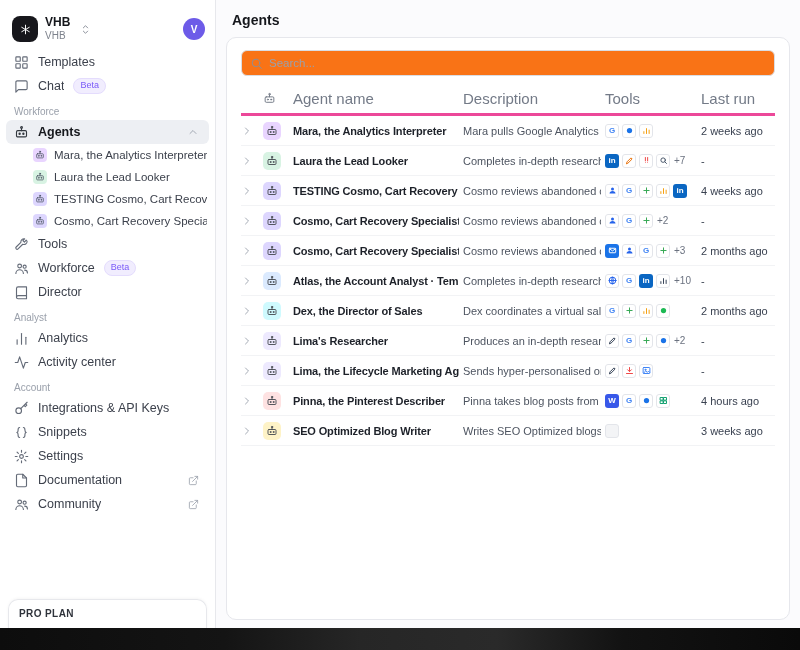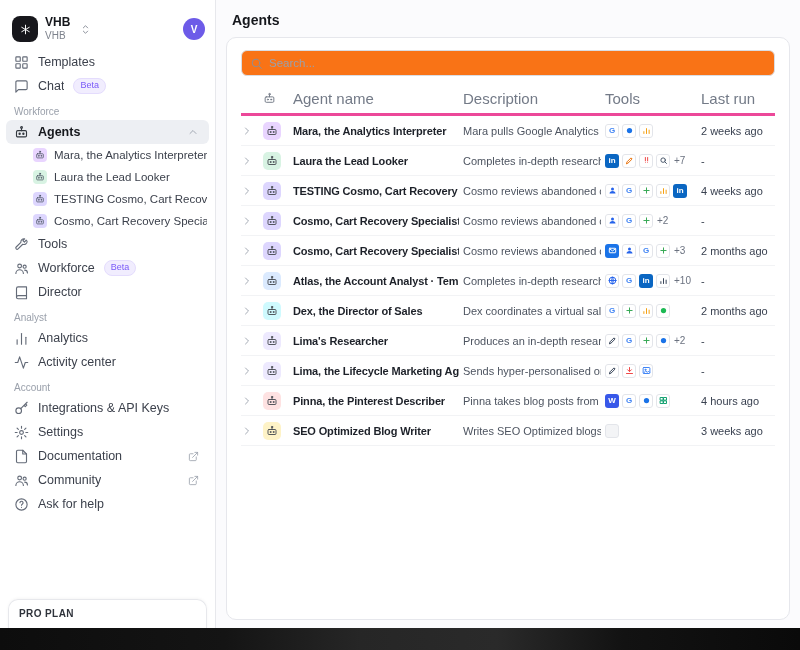--- a/index.html
+++ b/index.html
@@ -225,20 +225,29 @@
               <svg width="15" height="15" viewBox="0 0 24 24" fill="none" stroke="currentColor" stroke-width="1.8" stroke-linecap="round" stroke-linejoin="round">
                 <circle cx="7.5" cy="15.5" r="4.5"></circle>
                 <path d="M10.8 12.2 21 2l-2.5 2.5 2 2-2.5 2.5-2-2-3.2 3.2"></path>
               </svg>
             </span>
             <span class="nav-label">Integrations &amp; API Keys</span>
           </div>
           <div class="nav-item">
             <span class="ico">
               <svg width="15" height="15" viewBox="0 0 24 24" fill="none" stroke="currentColor" stroke-width="1.8" stroke-linecap="round" stroke-linejoin="round">
+                <path d="M9 4c-2.5 0-2.5 2.5-2.5 4S7 11.5 4.5 12C7 12.5 6.5 14 6.5 16S6.5 20 9 20"></path>
+                <path d="M15 4c2.5 0 2.5 2.5 2.5 4s.5 3.5 2 4c-2.5.5-2 2-2 4s0 4-2.5 4"></path>
+              </svg>
+            </span>
+            <span class="nav-label">Snippets</span>
+          </div>
+          <div class="nav-item">
+            <span class="ico">
+              <svg width="15" height="15" viewBox="0 0 24 24" fill="none" stroke="currentColor" stroke-width="1.8" stroke-linecap="round" stroke-linejoin="round">
                 <circle cx="12" cy="12" r="3"></circle>
                 <path d="M12 2v3M12 19v3M2 12h3M19 12h3M4.9 4.9 7 7M17 17l2.1 2.1M19.1 4.9 17 7M7 17l-2.1 2.1"></path>
               </svg>
             </span>
             <span class="nav-label">Settings</span>
           </div>
           <div class="nav-item">
             <span class="ico">
               <svg width="15" height="15" viewBox="0 0 24 24" fill="none" stroke="currentColor" stroke-width="1.8" stroke-linecap="round" stroke-linejoin="round">
                 <path d="M14 2H6a2 2 0 0 0-2 2v16a2 2 0 0 0 2 2h12a2 2 0 0 0 2-2V8z"></path>
@@ -264,30 +273,20 @@
               </svg>
             </span>
             <span class="nav-label">Community</span>
             <span class="trail">
               <svg width="11" height="11" viewBox="0 0 24 24" fill="none" stroke="currentColor" stroke-width="1.8" stroke-linecap="round" stroke-linejoin="round">
                 <path d="M18 13v6a2 2 0 0 1-2 2H5a2 2 0 0 1-2-2V8a2 2 0 0 1 2-2h6"></path>
                 <path d="M15 3h6v6"></path>
                 <path d="M10 14 21 3"></path>
               </svg>
             </span>
-          </div>
-          <div class="nav-item">
-            <span class="ico">
-              <svg width="15" height="15" viewBox="0 0 24 24" fill="none" stroke="currentColor" stroke-width="1.8" stroke-linecap="round" stroke-linejoin="round">
-                <circle cx="12" cy="12" r="9"></circle>
-                <path d="M9.5 9a2.5 2.5 0 0 1 5 .5c0 1.7-2.5 2.2-2.5 3.5"></path>
-                <path d="M12 16.5h.01"></path>
-              </svg>
-            </span>
-            <span class="nav-label">Ask for help</span>
           </div>
         </nav>
       <div class="side-footer">PRO PLAN</div>
     </aside>
 
     <main class="main">
       <div class="main-header">Agents</div>
       <div class="card">
         <div class="search">
           <span class="ico">

